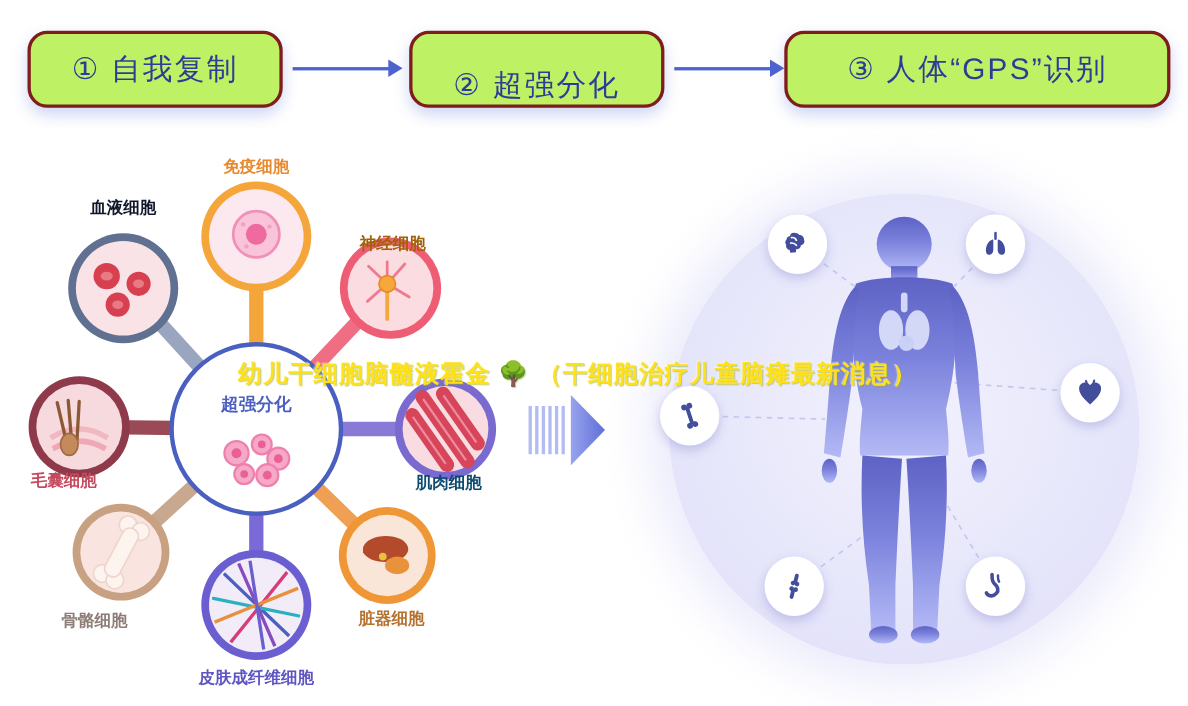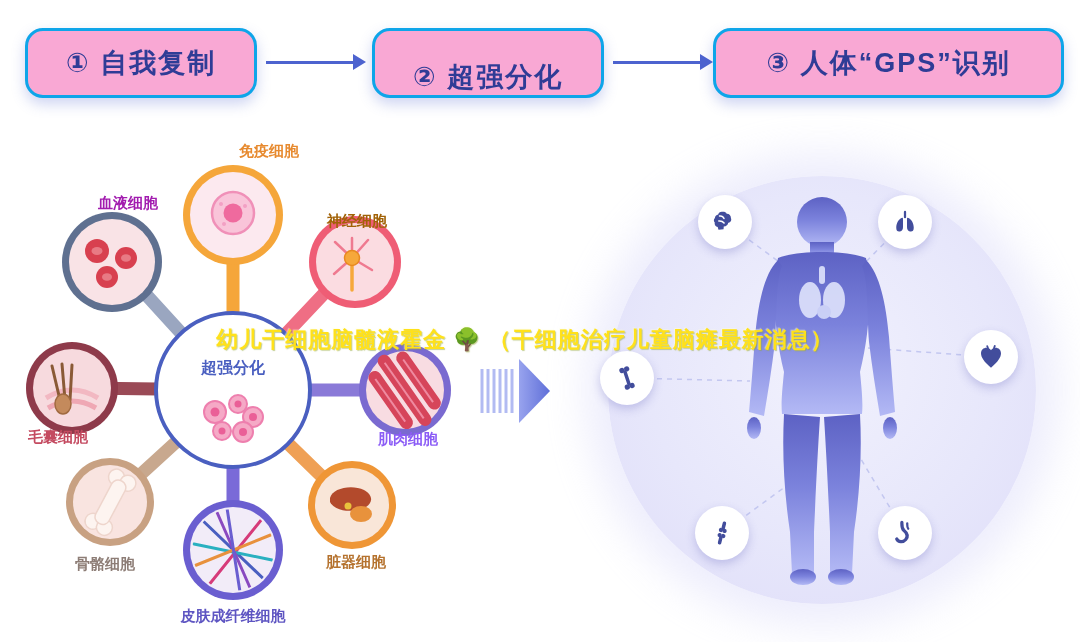--- a/index.html
+++ b/index.html
@@ -2,50 +2,50 @@
 <html><head>
 <meta charset="utf-8">
 <style>
   html,body{margin:0;padding:0;}
   body{
     width:1080px;height:642px;position:relative;background:#ffffff;
     font-family:"Liberation Sans","DejaVu Sans",sans-serif;overflow:hidden;
   }
   
   .pill{
-    position:absolute;top:28px;height:64px;background:#f9a8d4;
-    border:3px solid #0ea5e9;border-radius:18px;
+    position:absolute;top:28px;height:64px;background:#bef264;
+    border:3px solid #7f1d1d;border-radius:18px;
     display:flex;align-items:center;justify-content:center;
-    font-size:27px;font-weight:bold;color:#2f3c96;letter-spacing:2px;
+    font-size:27px;font-weight:normal;color:#2f3c96;letter-spacing:2px;
     box-shadow:0 6px 14px rgba(80,100,210,.28);
     white-space:nowrap;z-index:10;
   }
   #pill-1{left:25px;width:226px;}
   #pill-2{left:372px;width:226px;align-items:flex-end;}
   #pill-3{left:713px;width:345px;}
   .flow-arrow{position:absolute;top:61px;height:3px;background:#4d63cf;z-index:9;}
   .flow-arrow::after{
     content:"";position:absolute;right:-12px;top:-7px;width:0;height:0;
     border-left:13px solid #4d63cf;border-top:8px solid transparent;border-bottom:8px solid transparent;
   }
   #arrow-1{left:266px;width:88px;}
   #arrow-2{left:613px;width:88px;}
 
   
   #diagram-svg{position:absolute;left:0;top:110px;z-index:1;}
   .cell-label{
     position:absolute;transform:translateX(-50%);
     font-size:15px;font-weight:bold;white-space:nowrap;z-index:4;
   }
-  #label-immune{left:233px;top:142px;color:#e78a2f;margin-left:36px;}
-  #label-blood{left:112px;top:194px;color:#a21caf;margin-left:16px;}
+  #label-immune{left:233px;top:142px;color:#e78a2f;}
+  #label-blood{left:112px;top:180px;color:#0f172a;}
   #label-nerve{left:357px;top:212px;color:#a16207;}
   #label-hair{left:58px;top:428px;color:#c44a60;}
-  #label-muscle{left:408px;top:430px;color:#8b5cf6;}
-  #label-bone{left:105px;top:555px;color:#8d7d76;}
+  #label-muscle{left:408px;top:430px;color:#0c4a6e;}
+  #label-bone{left:86px;top:555px;color:#8d7d76;}
   #label-organ{left:356px;top:553px;color:#b5722e;}
   #label-skin{left:233px;top:607px;color:#5e55c2;}
   #label-center{left:233px;top:358px;color:#4a5fc0;font-size:16px;z-index:5;}
 
   
   #mid-arrow{position:absolute;left:478px;top:356px;z-index:3;}
 
   
   #body-circle{
     position:absolute;left:608px;top:176px;width:428px;height:428px;border-radius:50%;

